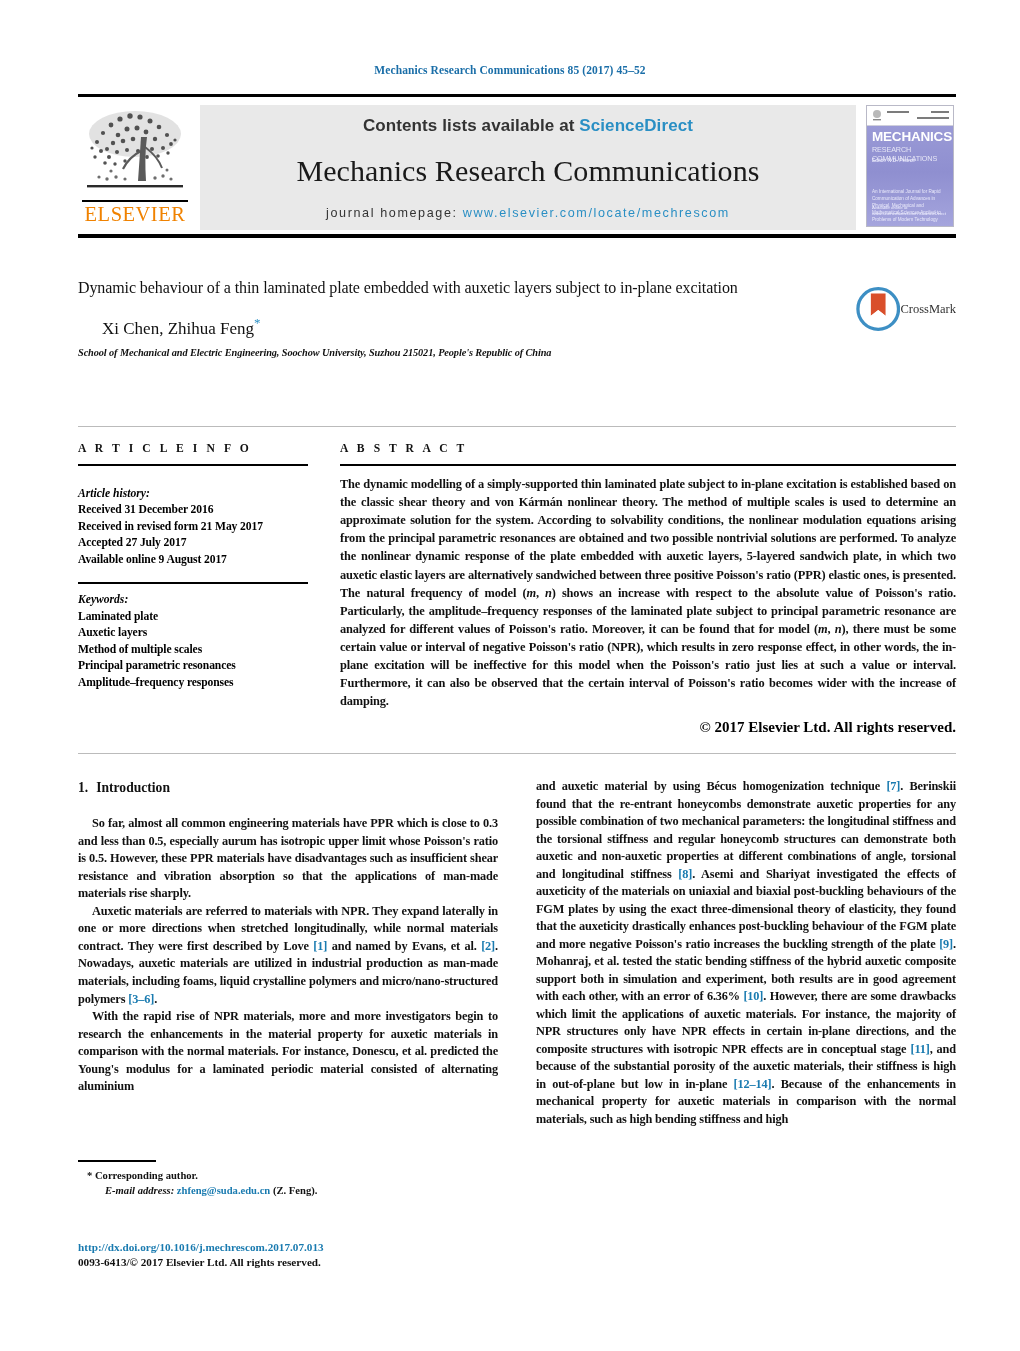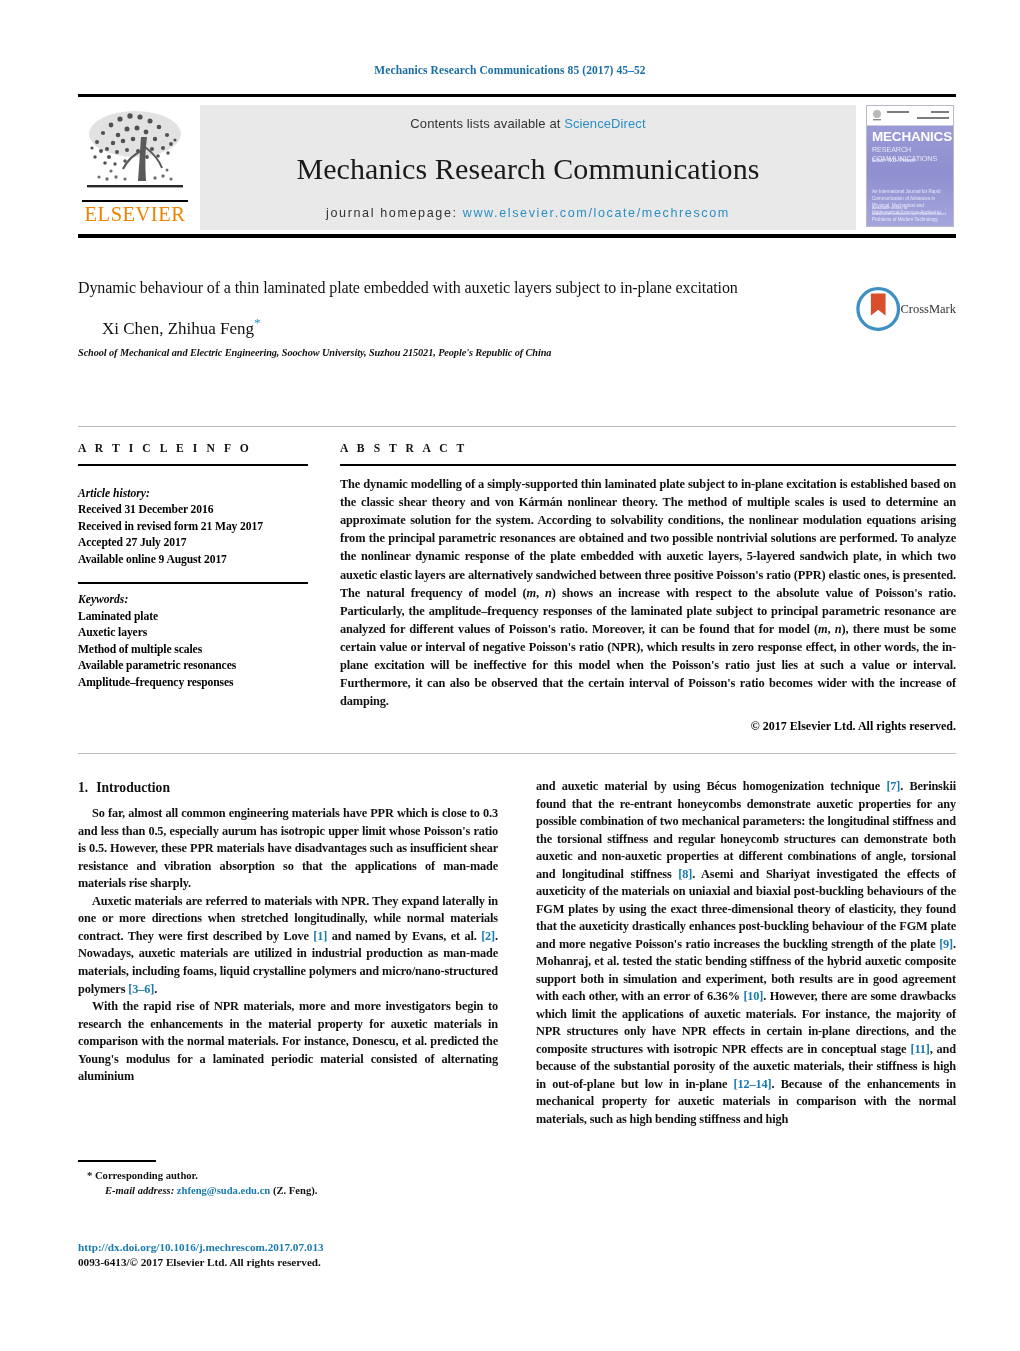--- a/index.html
+++ b/index.html
@@ -76,23 +76,24 @@
     display: flex;
     flex-direction: column;
     align-items: center;
     justify-content: space-between;
     padding: 11px 0 10px 0;
     height: 125px;
     box-sizing: border-box;
   }
   .contents-line {
     font-family: "Liberation Sans", sans-serif;
-    font-size: 13px;
+    font-size: 17px;
     color: #333;
     letter-spacing: 0.1px;
+    font-weight: bold;
   }
   .contents-line .sd { color: #2a8fc4; }
   .journal-title {
     font-family: "Liberation Serif", serif;
     font-size: 30px;
     color: #1a1a1a;
     letter-spacing: 0.1px;
     line-height: 1;
   }
   .homepage-line {
@@ -256,21 +257,21 @@
     line-height: 1.46;
     text-align: justify;
     font-weight: bold;
     letter-spacing: -0.15px;
     color: #111;
   }
   .abstract-text .it { font-style: italic; font-weight: bold; }
   .copyright {
     margin-top: 9px;
     text-align: right;
-    font-size: 12px;
+    font-size: 15px;
     font-weight: bold;
   }
 
   
   .body-rule {
     position:absolute; left:78px; top:753px; width:878px; height:1px; background:#bbb;
   }
   .col {
     position: absolute;
     top: 778px;
@@ -280,21 +281,21 @@
     text-align: justify;
     font-weight: bold;
     letter-spacing: -0.15px;
     color: #111;
   }
   .col-left { left: 78px; }
   .col-right { left: 536px; }
   .sec-title {
     font-weight: bold;
     font-size: 13.6px;
-    margin-bottom: 8px;
+    margin-bottom: 18px;
     letter-spacing: 0;
   }
   .sec-title .num { margin-right: 8px; }
   p.para { margin: 0; text-indent: 14px; }
   a.ref, .ref {
     color: #1a7bb0;
     text-decoration: none;
     font-weight: bold;
   }
 
@@ -467,21 +468,21 @@
       <div class="info-line">Received in revised form 21 May 2017</div>
       <div class="info-line">Accepted 27 July 2017</div>
       <div class="info-line">Available online 9 August 2017</div>
     </div>
     <div class="mid-rule"></div>
     <div>
       <div class="info-head">Keywords:</div>
       <div class="info-line">Laminated plate</div>
       <div class="info-line">Auxetic layers</div>
       <div class="info-line">Method of multiple scales</div>
-      <div class="info-line">Available parametric resonances</div>
+      <div class="info-line">Principal parametric resonances</div>
       <div class="info-line">Amplitude–frequency responses</div>
     </div>
   </div>
 
   <div class="abs-col">
     <div class="sec-caps">A B S T R A C T</div>
     <div class="thick-rule"></div>
     <div class="abstract-text">The dynamic modelling of a simply-supported thin laminated plate subject to in-plane excitation is established based on the classic shear theory and von Kármán nonlinear theory. The method of multiple scales is used to determine an approximate solution for the system. According to solvability conditions, the nonlinear modulation equations arising from the principal parametric resonances are obtained and two possible nontrivial solutions are performed. To analyze the nonlinear dynamic response of the plate embedded with auxetic layers, 5-layered sandwich plate, in which two auxetic elastic layers are alternatively sandwiched between three positive Poisson's ratio (PPR) elastic ones, is presented. The natural frequency of model (<span class="it">m</span>, <span class="it">n</span>) shows an increase with respect to the absolute value of Poisson's ratio. Particularly, the amplitude–frequency responses of the laminated plate subject to principal parametric resonance are analyzed for different values of Poisson's ratio. Moreover, it can be found that for model (<span class="it">m</span>, <span class="it">n</span>), there must be some certain value or interval of negative Poisson's ratio (NPR), which results in zero response effect, in other words, the in-plane excitation will be ineffective for this model when the Poisson's ratio just lies at such a value or interval. Furthermore, it can also be observed that the certain interval of Poisson's ratio becomes wider with the increase of damping.</div>
     <div class="copyright">© 2017 Elsevier Ltd. All rights reserved.</div>
   </div>

